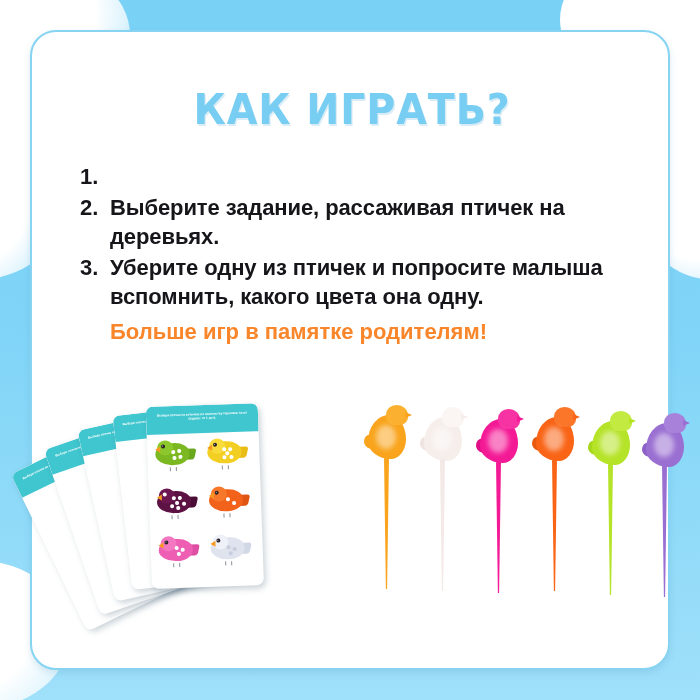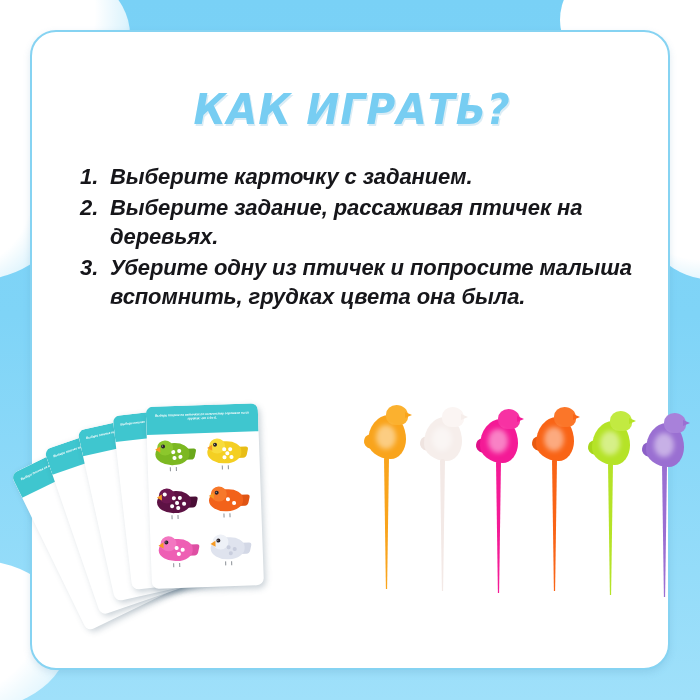--- a/index.html
+++ b/index.html
@@ -14,21 +14,20 @@
     background:linear-gradient(180deg,#79d1f6 0%,#7fd4f7 45%,#9fe0fa 100%);
   }
   .cloud-soft{position:absolute;border-radius:50%;
     background:radial-gradient(circle at 40% 35%, #ffffff 0%, #ffffff 55%, rgba(255,255,255,0.75) 75%, rgba(255,255,255,0) 100%);}
 
   .card{
     position:absolute;left:30px;top:30px;width:640px;height:640px;
     background:#ffffff;border:2px solid #86d3f2;border-radius:26px;
     box-sizing:border-box;
     box-shadow:0 3px 7px rgba(80,140,175,0.18);
-    font-style:italic;
   }
 
   .title{
     position:absolute;top:52px;left:0;width:640px;text-align:center;
     font-size:43px;font-weight:bold;letter-spacing:1px;
     color:#77cdf2;
     font-family:"DejaVu Sans", sans-serif;
     transform:scaleX(0.92);
     text-shadow:1.5px 2px 0 rgba(150,200,225,0.35);
   }
@@ -134,33 +133,33 @@
 <div class="cloud-soft" style="left:-120px;top:560px;width:190px;height:150px;"></div>
 
 <div class="card">
 
   <div class="title">КАК ИГРАТЬ?</div>
 
   <div class="steps">
 
     <div class="step">
       <div class="step-num">1.</div>
-      <div class="step-text">Выберите карточку с заданием.</div>
     </div>
 
     <div class="step">
       <div class="step-num">2.</div>
       <div class="step-text">Выберите задание, рассаживая птичек на деревьях.</div>
     </div>
 
     <div class="step">
       <div class="step-num">3.</div>
-      <div class="step-text">Уберите одну из птичек и попросите малыша вспомнить, грудках цвета она была.</div>
-    </div>
-
+      <div class="step-text">Уберите одну из птичек и попросите малыша вспомнить, какого цвета она одну.</div>
+    </div>
+
+    <div class="cta">Больше игр в памятке родителям!</div>
   </div>
 
   <div class="photo">
 
     <div class="fan">
 
       <div class="gcard" style="left:0px;top:46px;transform:rotate(-26deg);">
         <div class="hdr">
           <span class="micro">Выбери птичек на веточках по количеству горошков на их грудках: от 1 до 6.</span>
         </div>

